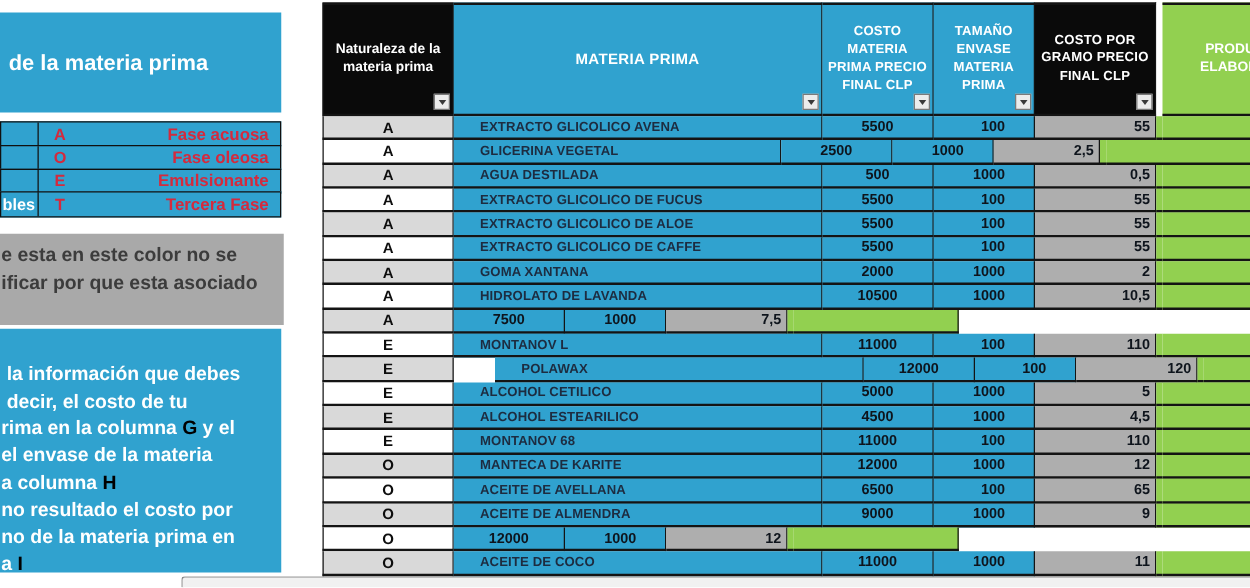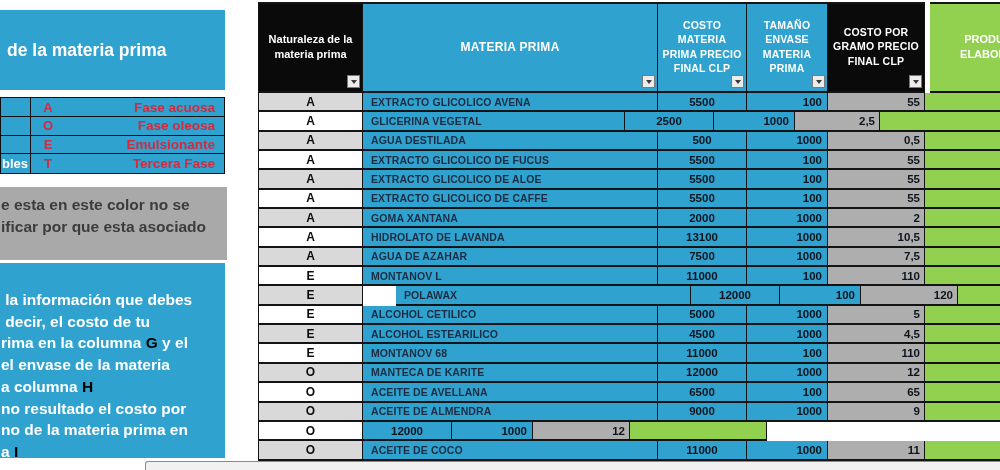--- a/index.html
+++ b/index.html
@@ -65,23 +65,23 @@
     content:"";width:0;height:0;border-left:3.5px solid transparent;
     border-right:3.5px solid transparent;border-top:4.5px solid #3a3a3a;
   }
   .trow{display:flex;height:19.35px;}
   .trow>div{
     box-sizing:border-box;height:100%;border-right:1px solid #141414;border-bottom:2px solid #141414;
     display:flex;align-items:center;overflow:hidden;
   }
   .trow>div.first{border-left:1.5px solid #141414;}
   .c-nat{justify-content:center;font-weight:700;font-size:12px;color:#0d0d0d;}
-  .c-name{background:#30a2cf;color:#1d2c40;font-size:10.5px;font-weight:600;padding-left:8px;letter-spacing:.1px;}
+  .c-name{background:#30a2cf;color:#1d2c40;font-size:10.5px;font-weight:600;padding-left:21px;letter-spacing:.1px;}
   .c-cost{background:#30a2cf;justify-content:center;font-weight:700;font-size:11.5px;color:#0e141c;}
-  .c-size{background:#30a2cf;justify-content:flex-end;padding-right:5px;font-weight:700;font-size:11.5px;color:#0e141c;}
+  .c-size{background:#30a2cf;justify-content:flex-end;padding-right:23px;font-weight:700;font-size:11.5px;color:#0e141c;}
   .c-gram{background:#aeaeae;justify-content:flex-end;padding-right:4px;font-weight:700;font-size:11.5px;color:#0e141c;}
   .c-gaprow{background:#92d050;border-right:none !important;}
   .c-prod{background:#92d050;}
   .alt{background:#d9d9d9;}
   .norm{background:#ffffff;}
   
   .bottom-bar{
     position:absolute;left:145px;top:461px;width:855px;height:9px;
     background:#f1f1f1;border-top:1px solid #8a8a8a;border-left:1px solid #8a8a8a;
     border-top-left-radius:3px;box-sizing:border-box;z-index:5;
@@ -210,29 +210,28 @@
       <div class="c-name" style="width: 295px;">GOMA XANTANA</div>
       <div class="c-cost" style="width: 89px;">2000</div>
       <div class="c-size" style="width: 81px;">1000</div>
       <div class="c-gram" style="width: 97px;">2</div>
       <div class="c-gaprow" style="width: 5px;"></div>
       <div class="c-prod" style="width: 132px;"></div>
     </div>
     <div class="trow">
       <div class="c-nat first norm" style="width: 105px;">A</div>
       <div class="c-name" style="width: 295px;">HIDROLATO DE LAVANDA</div>
-      <div class="c-cost" style="width: 89px;">13100</div>
+      <div class="c-cost" style="width: 89px;">10500</div>
       <div class="c-size" style="width: 81px;">1000</div>
       <div class="c-gram" style="width: 97px;">10,5</div>
       <div class="c-gaprow" style="width: 5px;"></div>
       <div class="c-prod" style="width: 132px;"></div>
     </div>
     <div class="trow">
       <div class="c-nat first alt" style="width: 105px;">A</div>
-      <div class="c-name" style="width: 295px;">AGUA DE AZAHAR</div>
       <div class="c-cost" style="width: 89px;">7500</div>
       <div class="c-size" style="width: 81px;">1000</div>
       <div class="c-gram" style="width: 97px;">7,5</div>
       <div class="c-gaprow" style="width: 5px;"></div>
       <div class="c-prod" style="width: 132px;"></div>
     </div>
     <div class="trow">
       <div class="c-nat first norm" style="width: 105px;">E</div>
       <div class="c-name" style="width: 295px;">MONTANOV L</div>
       <div class="c-cost" style="width: 89px;">11000</div>

